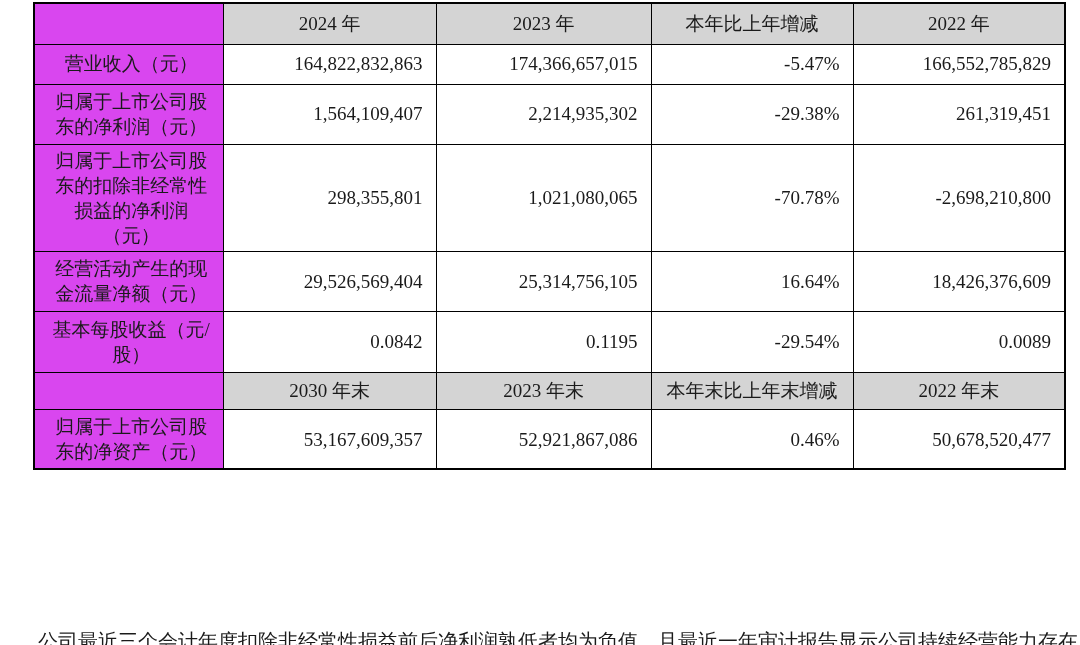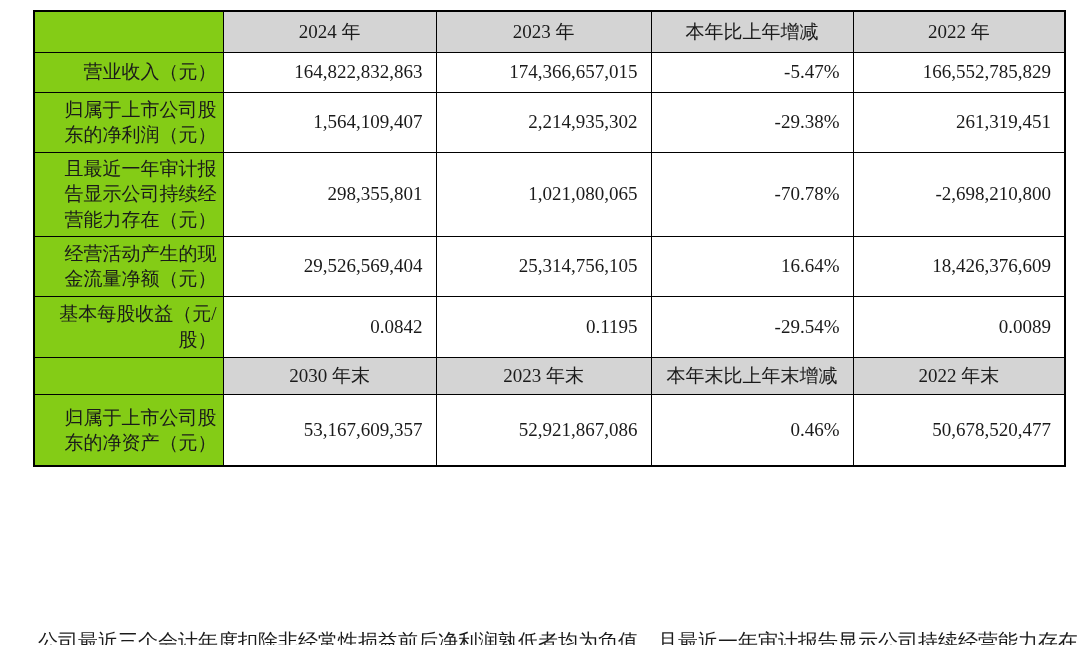--- a/index.html
+++ b/index.html
@@ -13,36 +13,36 @@
     color: #1a1a1a;
   }
   .page {
     position: relative;
     width: 1080px;
     height: 645px;
   }
   table.fin {
     position: absolute;
     left: 33px;
-    top: 10px;
+    top: 2px;
     width: 1031px;
     border-collapse: collapse;
     table-layout: fixed;
     border: 2px solid #000;
     font-size: 19px;
   }
   table.fin td, table.fin th {
     border: 1px solid #000;
     font-weight: normal;
     line-height: 1.32;
     overflow: hidden;
   }
   td.lbl, th.lbl {
-    background: #84cc16;
-    text-align: right;
+    background: #d946ef;
+    text-align: center;
     vertical-align: middle;
     padding: 3px 6px 3px 11px;
     font-size: 19px;
   }
   th.hdr {
     background: #d4d4d4;
     text-align: center;
     vertical-align: middle;
     padding: 3px 6px;
     font-size: 19px;
@@ -97,21 +97,21 @@
 
     <tr style="height:60px">
       <td class="lbl">归属于上市公司股东的净利润（元）</td>
       <td class="num">1,564,109,407</td>
       <td class="num">2,214,935,302</td>
       <td class="num">-29.38%</td>
       <td class="num">261,319,451</td>
     </tr>
 
     <tr style="height:84px">
-      <td class="lbl">且最近一年审计报告显示公司持续经营能力存在（元）</td>
+      <td class="lbl">归属于上市公司股东的扣除非经常性损益的净利润（元）</td>
       <td class="num">298,355,801</td>
       <td class="num">1,021,080,065</td>
       <td class="num">-70.78%</td>
       <td class="num">-2,698,210,800</td>
     </tr>
 
     <tr style="height:60px">
       <td class="lbl">经营活动产生的现金流量净额（元）</td>
       <td class="num">29,526,569,404</td>
       <td class="num">25,314,756,105</td>
@@ -131,21 +131,21 @@
 
     <tr style="height:37px">
       <th class="lbl"></th>
       <th class="hdr">2030 年末</th>
       <th class="hdr">2023 年末</th>
       <th class="hdr">本年末比上年末增减</th>
       <th class="hdr">2022 年末</th>
     </tr>
 
 
-    <tr style="height:72px">
+    <tr style="height:60px">
       <td class="lbl">归属于上市公司股东的净资产（元）</td>
       <td class="num">53,167,609,357</td>
       <td class="num">52,921,867,086</td>
       <td class="num">0.46%</td>
       <td class="num">50,678,520,477</td>
     </tr>
   </tbody>
     </table>
 
   <div class="footer-note">公司最近三个会计年度扣除非经常性损益前后净利润孰低者均为负值，且最近一年审计报告显示公司持续经营能力存在</div>

